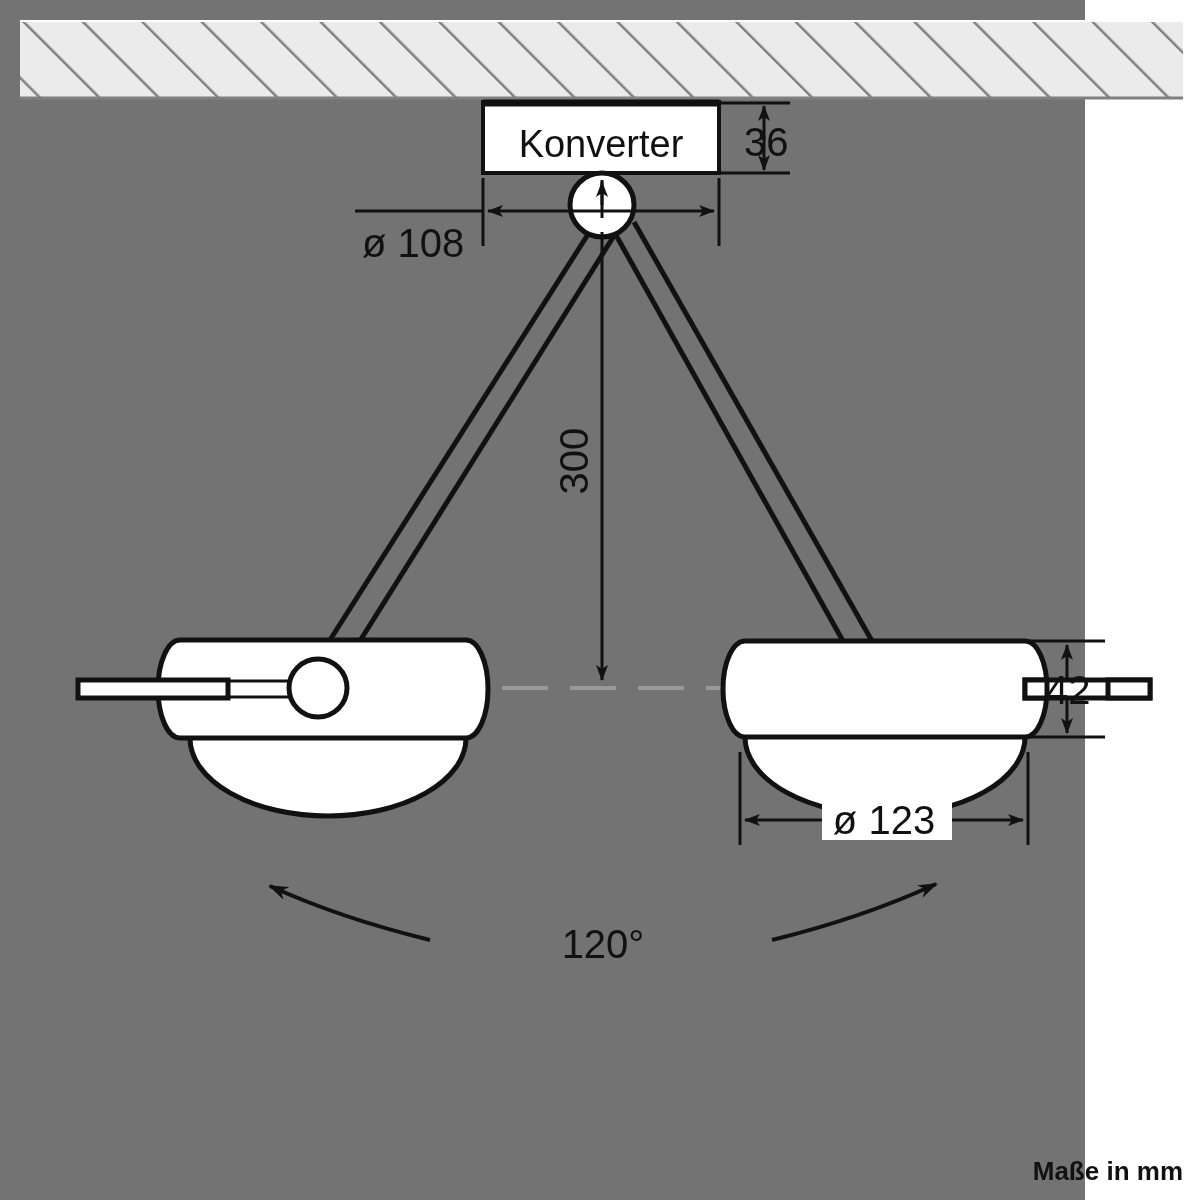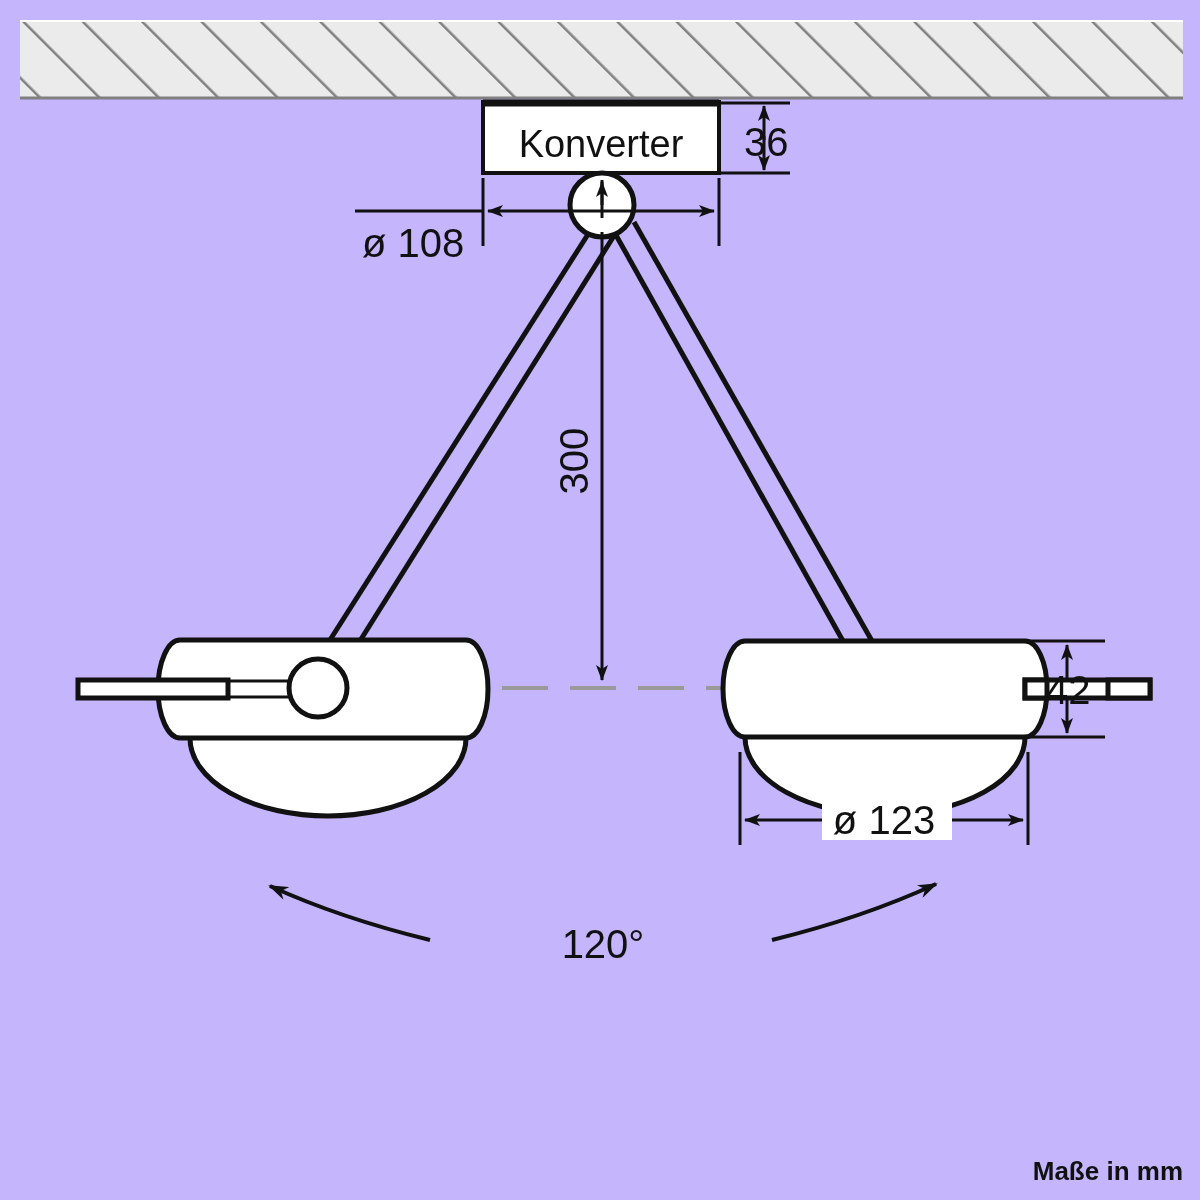--- a/index.html
+++ b/index.html
@@ -3,22 +3,22 @@
 <meta charset="utf-8">
 <style>
   html,body{margin:0;padding:0;background:#ffffff;}
   body{
     width:1200px;height:1200px;
     font-family:"Liberation Sans","DejaVu Sans",sans-serif;
     overflow:hidden;
   }
   #drawing-root{
     position:relative;
-    width:1200px;height:1200px;
-    background:#c4b5fd;
+    width:1085px;height:1200px;
+    background:#737373;
     text-align:right;
   }
   svg#tech-drawing{
     position:absolute;left:0;top:0;
     width:1200px;height:1200px;
     display:block;
   }
   .dim-text{
     font-family:"Liberation Sans","DejaVu Sans",sans-serif;
     font-size:40px;

